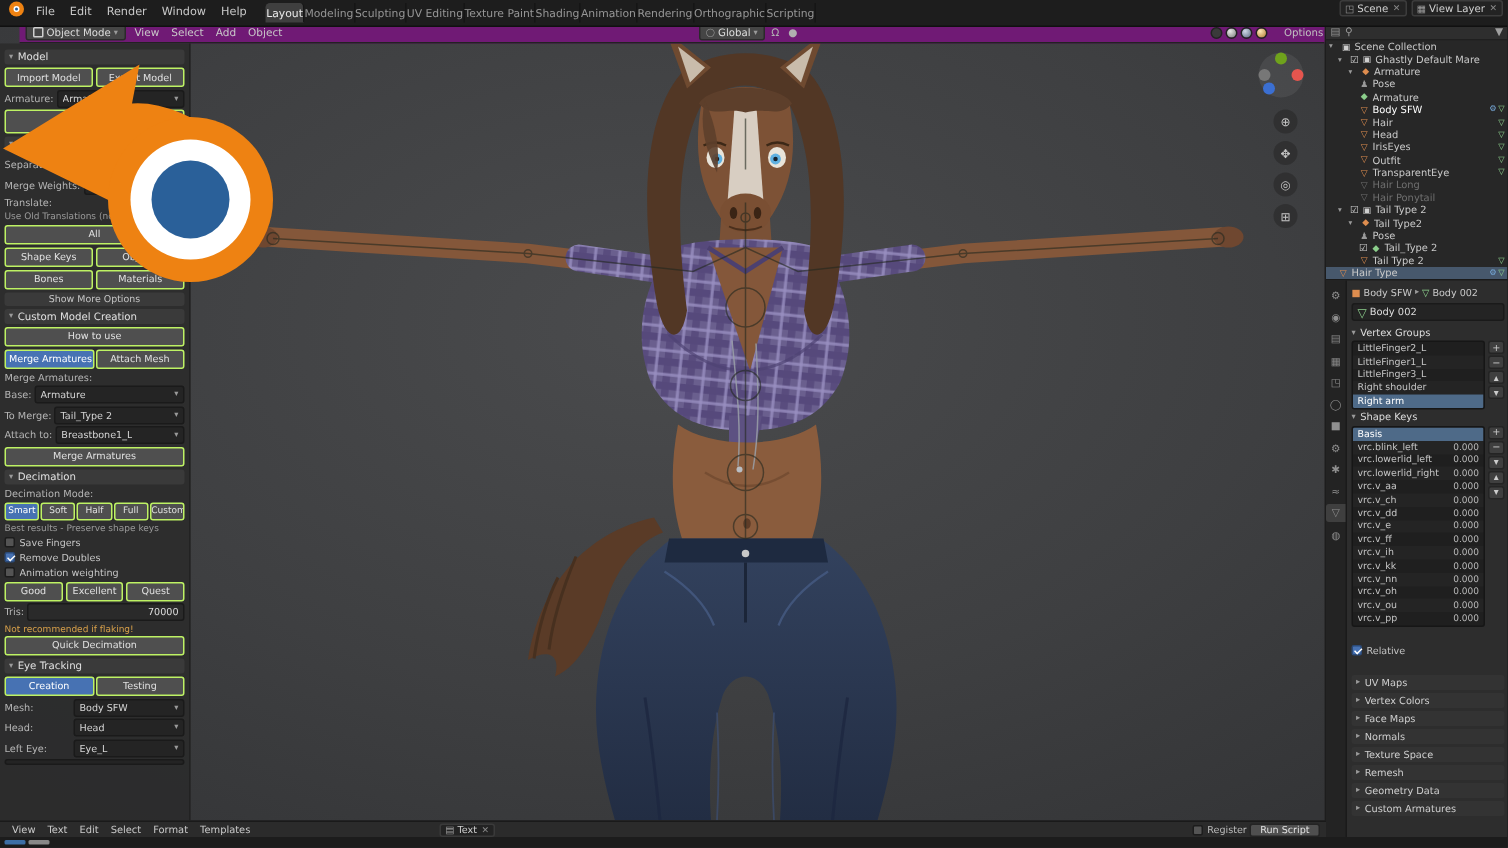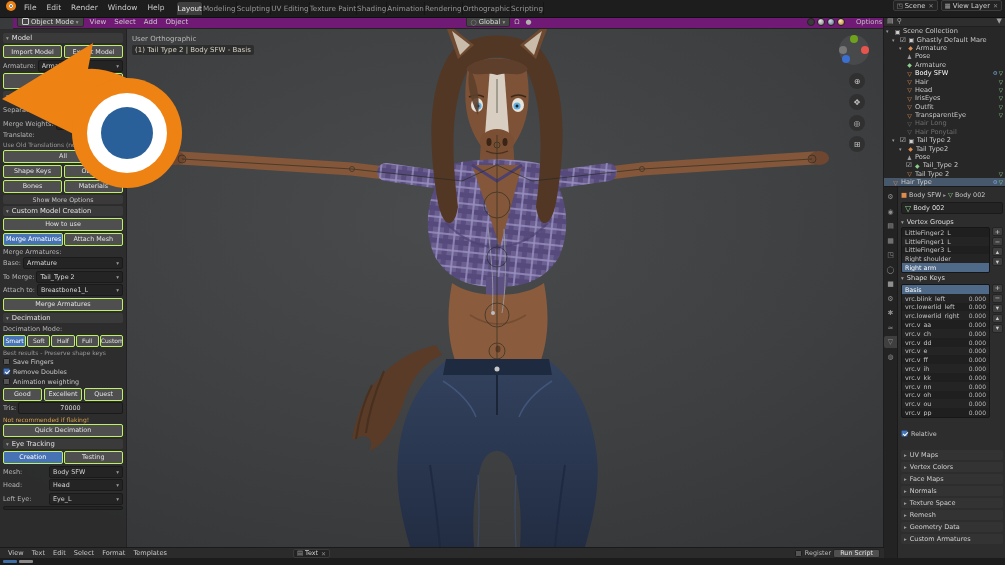--- a/index.html
+++ b/index.html
@@ -82,21 +82,21 @@
 .tabs2 .btn{border-radius:2px}
 .tabs2 .active{background:#4772b3;color:#fff}
 .tgrid{display:flex;flex-wrap:wrap;gap:2px;margin:2px 0}
 .tgrid .btn{flex:1 0 44%}
 .tgrid .btn:first-child{flex:1 0 100%}
 .modes{display:flex;gap:1px;margin:2px 0}
 .modes .btn{padding:1.5px 0;font-size:6px}
 .modes .active{background:#4772b3;color:#fff}
 .link{font-size:6.3px;color:#c5c5c5;text-align:center;background:#3a3a3a;border-radius:2px;padding:1px;margin:2px 0}
 .slider{background:#2a2a2a;border:1px solid #1a1a1a;border-radius:2px;flex:1;font-size:6.4px;
-  color:#ddd;text-align:center;padding:1px 3px}
+  color:#ddd;text-align:right;padding:1px 3px}
 .etrow{display:flex;align-items:center;gap:2px;margin:1.5px 0}
 .etrow .lbl{width:44px}
 
 
 .rightcol{position:absolute;left:884px;top:15px;width:121px;height:543px}
 .outliner{position:absolute;top:0;left:0;right:0;height:172px;background:#272727;overflow:hidden;border-bottom:1px solid #1a1a1a}
 .ohead{height:12px;background:#2e2e2e;border-bottom:1px solid #1f1f1f;display:flex;align-items:center;gap:3px;padding:0 3px}
 .ohead .hi{font-size:7px;color:#9f9f9f}
 .orow{display:flex;align-items:center;height:8.4px;font-size:6.6px;gap:2px;padding:0 2px;white-space:nowrap}
 .orow.sel{background:#47586c}
@@ -313,24 +313,20 @@
         <span class="ball b2"></span>
         <span class="ball b3"></span>
         <span class="ball b4"></span>
       </div>
       <div class="vp-chip small">
         <span>Options</span>
         <span class="chev">▾</span>
       </div>
     </div>
 
-    <div class="vp-overlay">
-      <div class="ovl1">User Orthographic</div>
-      <div class="ovl2">(1) Tail Type 2 | Body SFW - Basis</div>
-    </div>
 
     <div class="gizmo">
       <span class="gdot gx"></span>
       <span class="gdot gy"></span>
       <span class="gdot gz"></span>
       <span class="gdot gn"></span>
     </div>
     <div class="vp-tools">
       <span class="vtool">⊕</span>
       <span class="vtool">✥</span>

